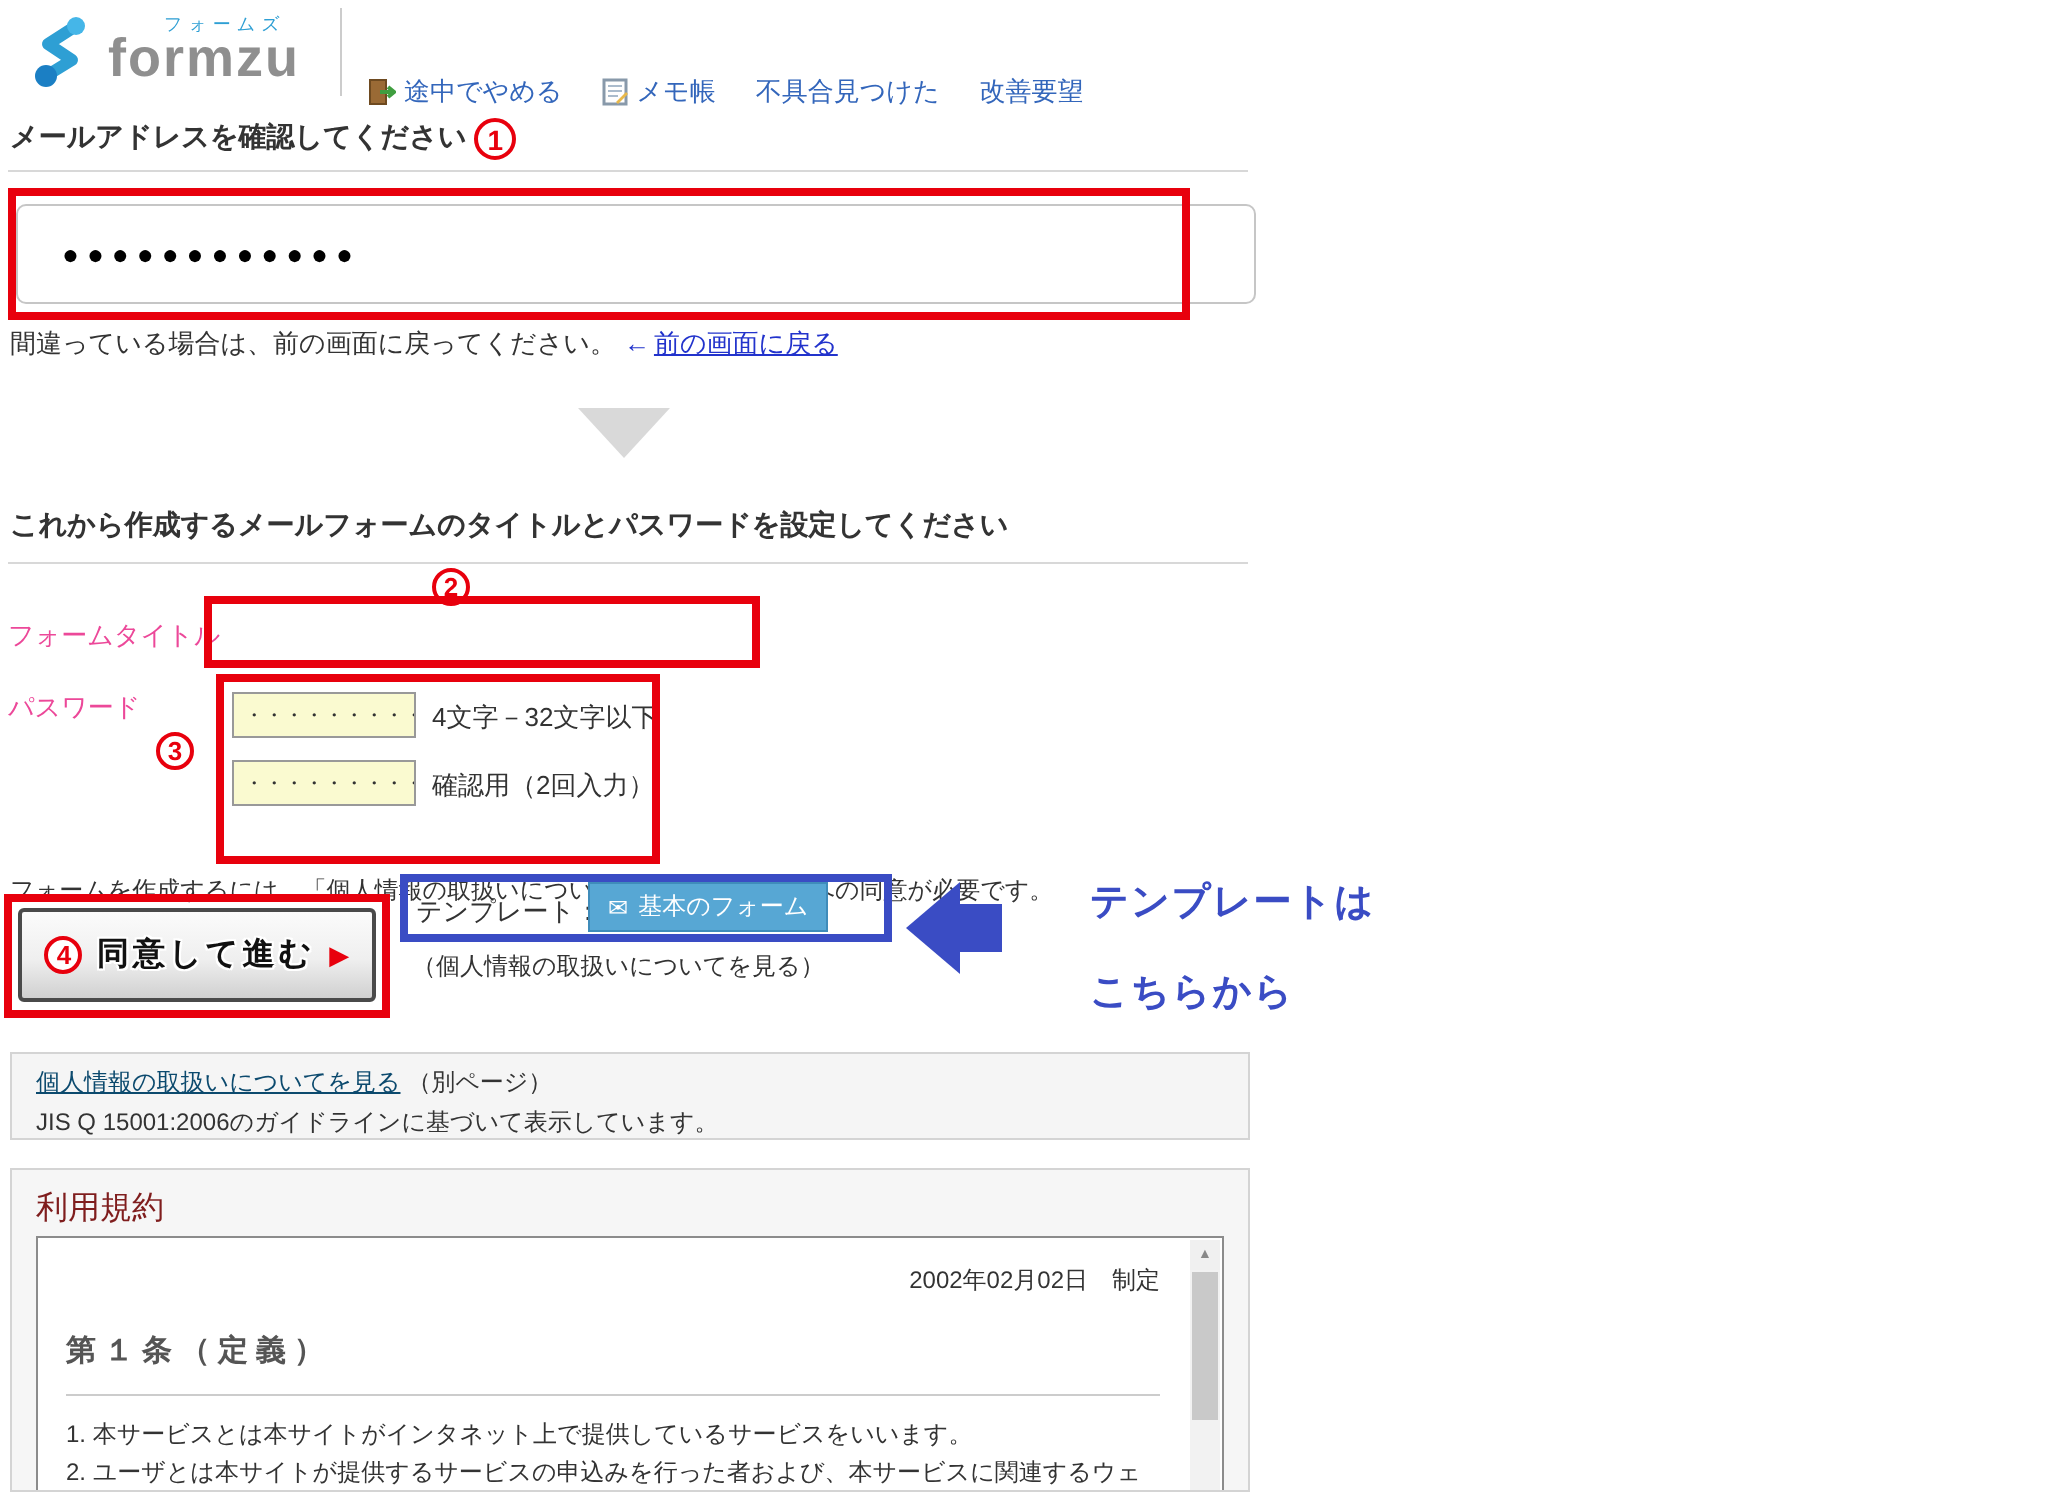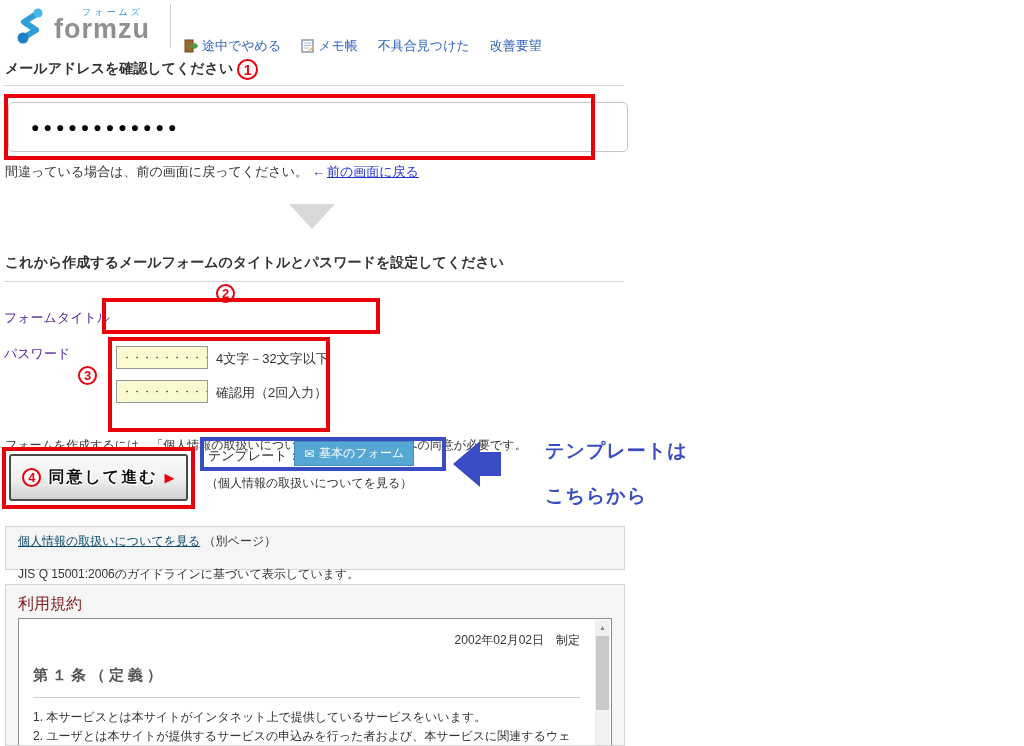--- a/index.html
+++ b/index.html
@@ -55,21 +55,21 @@
   .back-note { position:absolute; left:5px; top:163px; font-size:13px; color:#333; }
   .back-arrow { color:#2233cc; font-weight:bold; margin:0 2px 0 4px; }
   .back-link { color:#2233cc; text-decoration:underline; cursor:pointer; }
 
   .down-triangle { position:absolute; left:289px; top:204px; width:0; height:0;
     border-left:23px solid transparent; border-right:23px solid transparent;
     border-top:25px solid #d9d9d9; }
 
   
   .circle2 { position:absolute; left:216px; top:284px; }
-  .field-label { position:absolute; font-size:13px; color:#4c1d95; }
+  .field-label { position:absolute; font-size:13px; color:#ec4899; }
   .title-label { left:4px; top:309px; }
   .pw-label { left:4px; top:345px; }
   .circle3 { position:absolute; left:78px; top:366px; }
 
   .title-input-wrap { position:absolute; left:107px; top:303px; width:260px; height:25px;
     border:1px solid #8a8a8a; background:#fff; }
   .title-input-el { position:absolute; left:0; top:0; width:100%; height:100%;
     border:none; outline:none; padding:0 20px 0 6px; font-size:13px; color:#222; background:transparent;
     font-family:"Liberation Sans","DejaVu Sans",sans-serif; }
   .ime-icon { position:absolute; right:4px; top:4px; width:11px; height:14px;
@@ -107,21 +107,21 @@
     border-right:27px solid #3a4cc4; }
   .ba-tail { position:absolute; left:27px; top:11px; width:21px; height:24px; background:#3a4cc4; }
 
   .tpl-note { position:absolute; left:545px; font-size:19px; font-weight:bold; color:#3a4cc4; letter-spacing:1px; }
   .tn1 { top:438px; } .tn2 { top:483px; }
 
   
   .privacy-box { position:absolute; left:5px; top:526px; width:620px; height:44px;
     background:#f5f5f5; border:1px solid #d4d4d4; padding:6px 12px; font-size:12px; color:#333; }
   .privacy-link { color:#0c4a6e; text-decoration:underline; cursor:pointer; }
-  .privacy-note { margin-top:16px; }
+  .privacy-note { margin-top:3px; }
 
   .terms-box { position:absolute; left:5px; top:584px; width:620px; height:162px;
     background:#f6f6f6; border:1px solid #d4d4d4; overflow:hidden; }
   .terms-title { position:absolute; left:12px; top:9px; font-size:16px; color:#7f1d1d;text-align:center; }
   .terms-inner { position:absolute; left:12px; top:33px; width:594px; height:210px;
     background:#fff; border:1px solid #8c8c8c; overflow:hidden; }
   .terms-content { position:absolute; left:0; top:0; right:17px; padding:12px 14px 0 14px; }
   .terms-dates { text-align:right; font-size:12px; color:#333; line-height:1.6; }
   .terms-article { margin-top:16px; font-size:15px; font-weight:bold; color:#555; letter-spacing:4px; }
   .terms-divider { margin-top:12px; border-top:1px solid #ccc; }

